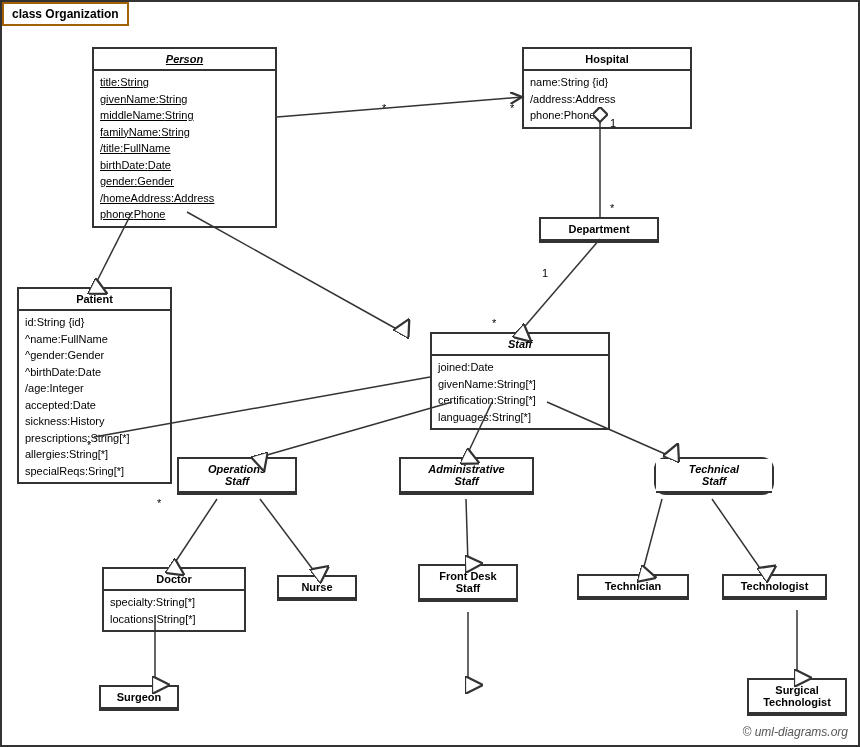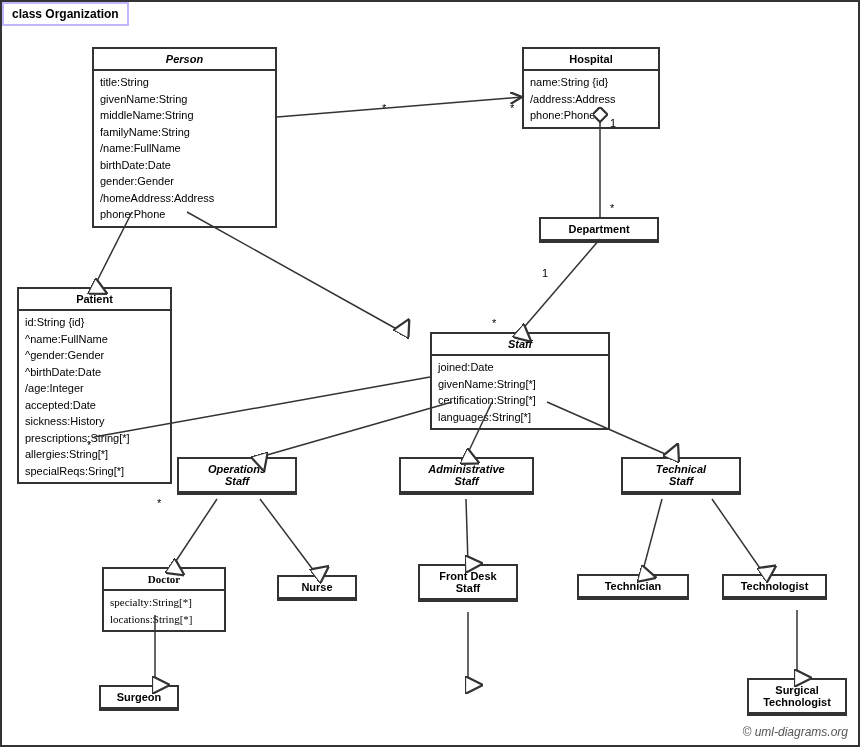--- a/index.html
+++ b/index.html
@@ -15,21 +15,21 @@
     .diagram-container {
       width: 860px;
       height: 747px;
       position: relative;
       background: #fff;
       border: 2px solid #333;
     }
     .diagram-title {
       position: absolute;
       top: 0; left: 0;
-      border: 2px solid #c4b5fd;
+      border: 2px solid #a16207;
       padding: 3px 8px;
       background: #fff;
       font-size: 12px;
       font-weight: bold;
     }
     .uml-class {
       position: absolute;
       border: 2px solid #333;
       background: #fff;
       min-width: 80px;
@@ -74,41 +74,41 @@
       font-size: 11px;
       font-style: normal;
     }
   </style>
 </head>
 <body>
 
 <div class="diagram-container">
   <div class="diagram-title">class Organization</div>
 
-  <div class="uml-class" style="left:90px; top:45px; width:185px;">
+  <div class="uml-class" style="left:90px; top:45px; width:185px;text-decoration:underline;">
     <div class="class-header">Person</div>
     <div class="class-body">
       <div class="attr-row">
           <span class="attr-name">title:</span>
           <span class="attr-type">String</span>
         </div>
       <div class="attr-row">
           <span class="attr-name">givenName:</span>
           <span class="attr-type">String</span>
         </div>
       <div class="attr-row">
           <span class="attr-name">middleName:</span>
           <span class="attr-type">String</span>
         </div>
       <div class="attr-row">
           <span class="attr-name">familyName:</span>
           <span class="attr-type">String</span>
         </div>
       <div class="attr-row">
-          <span class="attr-name">/name:</span>
+          <span class="attr-name">/title:</span>
           <span class="attr-type">FullName</span>
         </div>
       <div class="attr-row">
           <span class="attr-name">birthDate:</span>
           <span class="attr-type">Date</span>
         </div>
       <div class="attr-row">
           <span class="attr-name">gender:</span>
           <span class="attr-type">Gender</span>
         </div>
@@ -116,21 +116,21 @@
           <span class="attr-name">/homeAddress:</span>
           <span class="attr-type">Address</span>
         </div>
       <div class="attr-row">
           <span class="attr-name">phone:</span>
           <span class="attr-type">Phone</span>
         </div>
     </div>
   </div>
 
-  <div class="uml-class" style="left:520px; top:45px; width:138px;">
+  <div class="uml-class" style="left:520px; top:45px; width:170px;">
     <div class="class-header not-italic">Hospital</div>
     <div class="class-body">
       <div class="attr-row">
           <span class="attr-name">name:</span>
           <span class="attr-type">String {id}</span>
         </div>
       <div class="attr-row">
           <span class="attr-name">/address:</span>
           <span class="attr-type">Address</span>
         </div>
@@ -216,26 +216,26 @@
   <div class="uml-class" style="left:175px; top:455px; width:120px; text-align:center;">
     <div class="class-header" style="white-space:pre-line;">Operations
 Staff</div>
   </div>
 
   <div class="uml-class" style="left:397px; top:455px; width:135px; text-align:center;">
     <div class="class-header" style="white-space:pre-line;">Administrative
 Staff</div>
   </div>
 
-  <div class="uml-class" style="left:619px; top:455px; width:120px; text-align:center;">
+  <div class="uml-class" style="left:652px; top:455px; width:120px; text-align:center;border-radius:12px;">
     <div class="class-header" style="white-space:pre-line;">Technical
 Staff</div>
   </div>
 
-  <div class="uml-class" style="left:100px; top:565px; width:124px;font-family:Liberation Serif, serif;">
+  <div class="uml-class" style="left:100px; top:565px; width:144px;">
     <div class="class-header not-italic">Doctor</div>
     <div class="class-body">
       <div class="attr-row">
           <span class="attr-name">specialty:</span>
           <span class="attr-type">String[*]</span>
         </div>
       <div class="attr-row">
           <span class="attr-name">locations:</span>
           <span class="attr-type">String[*]</span>
         </div>

